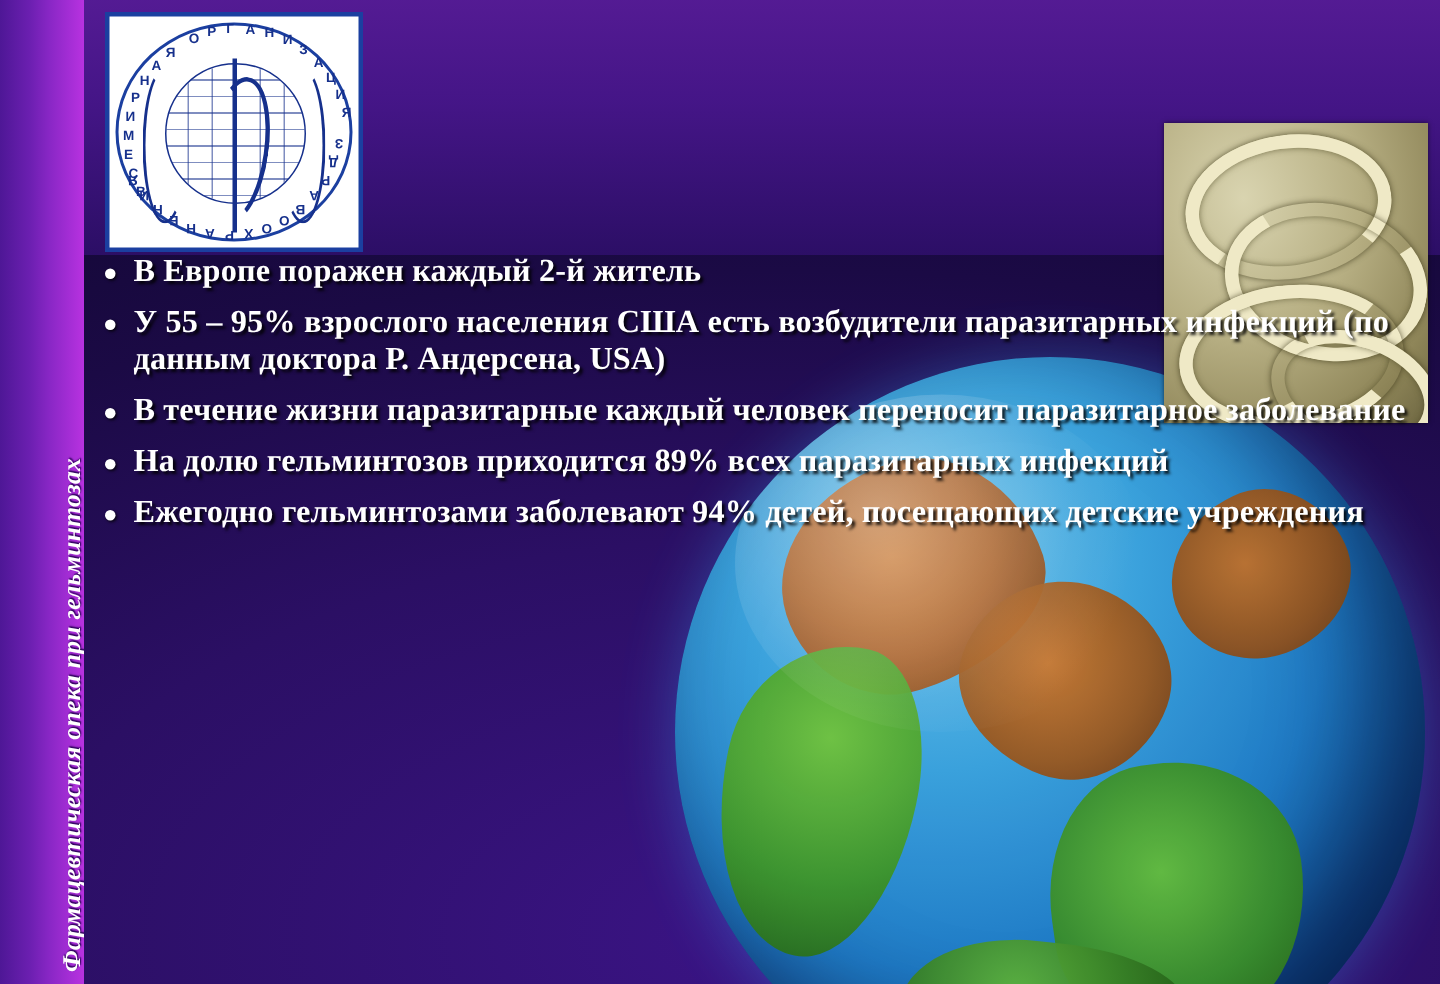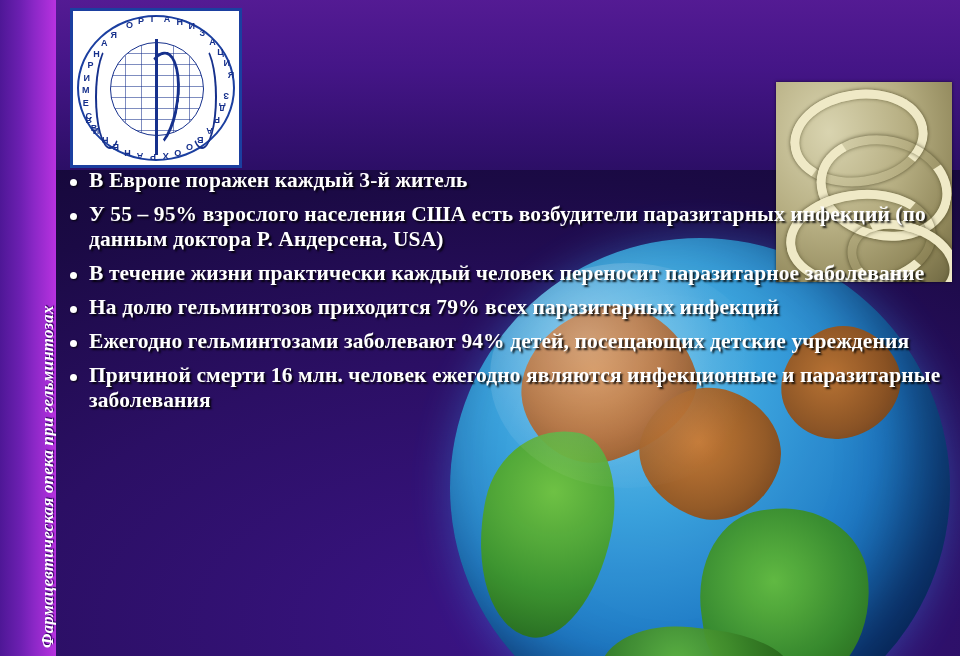--- a/index.html
+++ b/index.html
@@ -313,36 +313,32 @@
     <div class="worm w1"></div>
     <div class="worm w2"></div>
     <div class="worm w3"></div>
     <div class="worm w4"></div>
   </div>
 
 
   <div class="bullets">
     <div class="bullet">
       <div class="dot"></div>
-      <div class="txt">В Европе поражен каждый 3-й житель</div>
+      <div class="txt">В Европе поражен каждый 2-й житель</div>
     </div>
     <div class="bullet">
       <div class="dot"></div>
       <div class="txt">У 55 – 95% взрослого населения США есть возбудители паразитарных инфекций (по данным доктора Р. Андерсена, USA)</div>
     </div>
     <div class="bullet">
       <div class="dot"></div>
-      <div class="txt">В течение жизни практически каждый человек переносит паразитарное заболевание</div>
-    </div>
-    <div class="bullet">
-      <div class="dot"></div>
-      <div class="txt">На долю гельминтозов приходится 79% всех паразитарных инфекций</div>
+      <div class="txt">В течение жизни паразитарные каждый человек переносит паразитарное заболевание</div>
+    </div>
+    <div class="bullet">
+      <div class="dot"></div>
+      <div class="txt">На долю гельминтозов приходится 89% всех паразитарных инфекций</div>
     </div>
     <div class="bullet">
       <div class="dot"></div>
       <div class="txt">Ежегодно гельминтозами заболевают 94% детей, посещающих детские учреждения</div>
     </div>
-    <div class="bullet">
-      <div class="dot"></div>
-      <div class="txt">Причиной смерти  16 млн. человек ежегодно являются инфекционные и паразитарные заболевания</div>
-    </div>
   </div>
 </div>
 
 </body></html>

